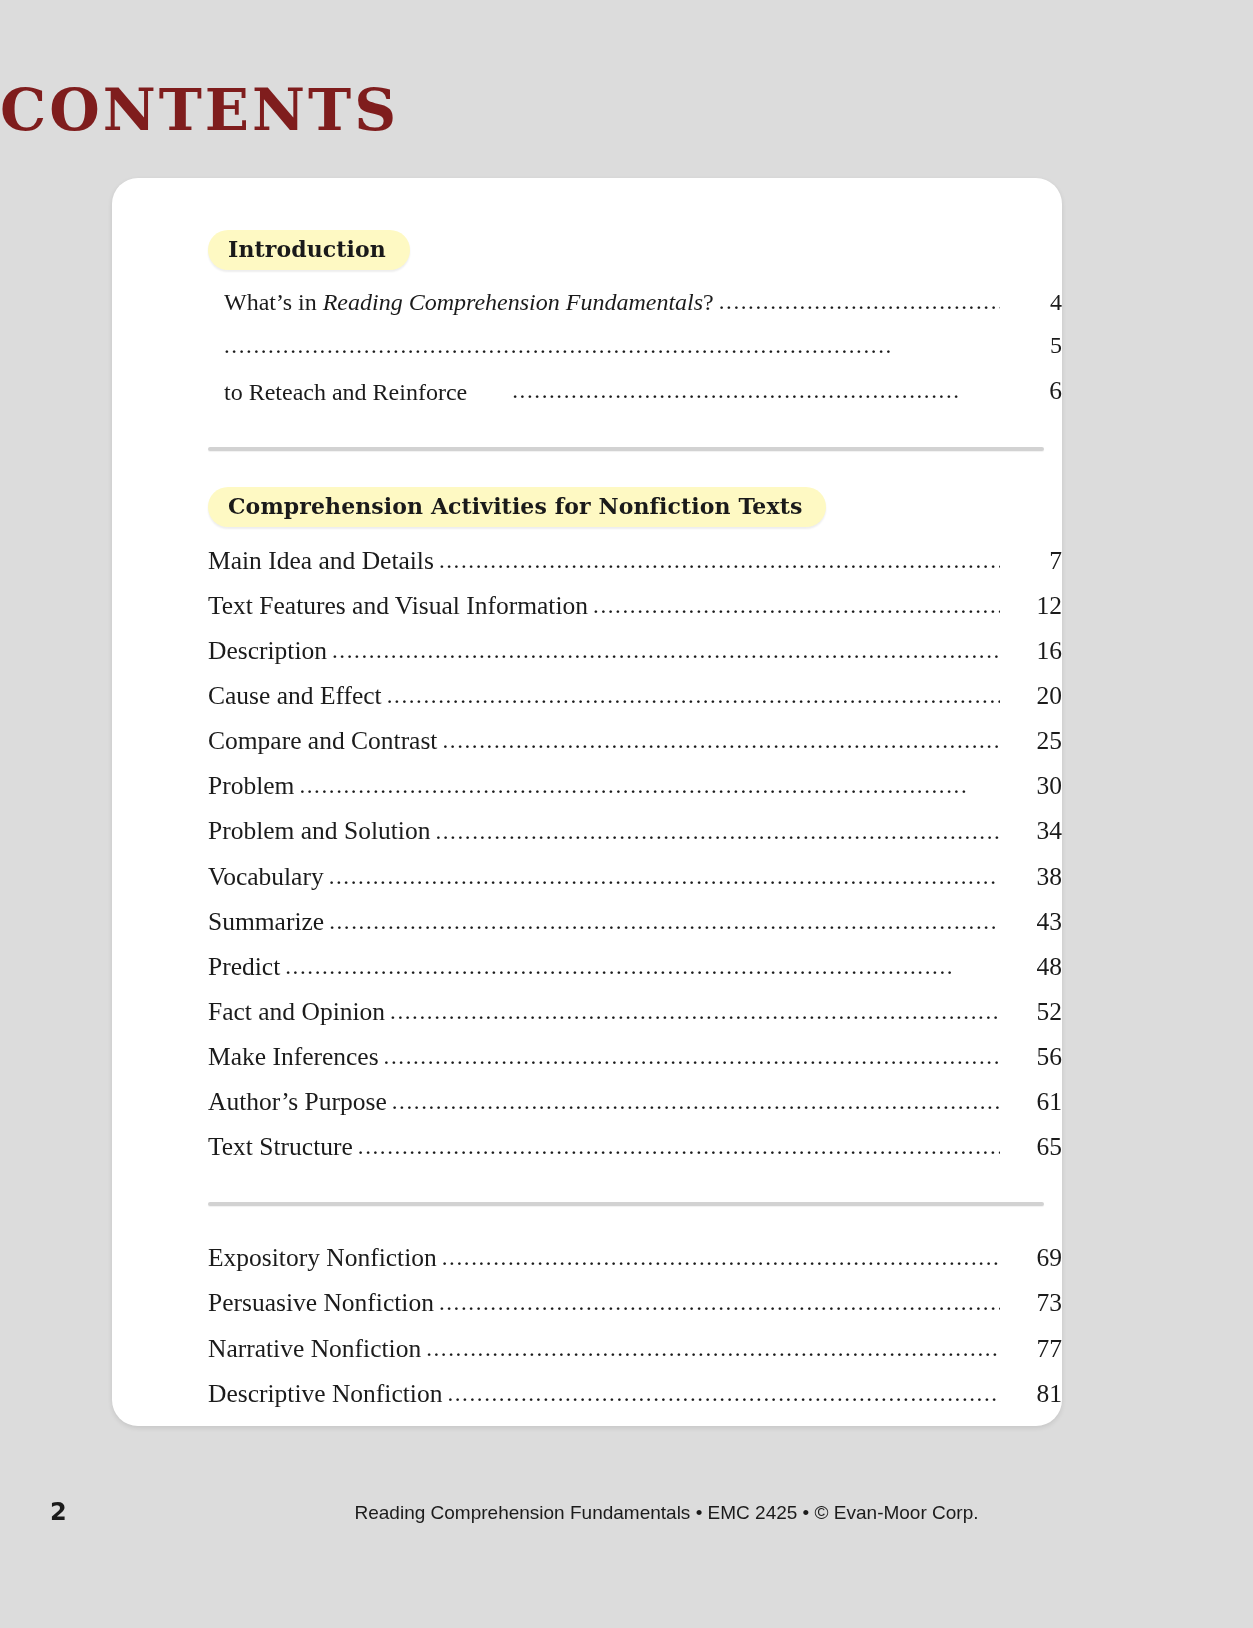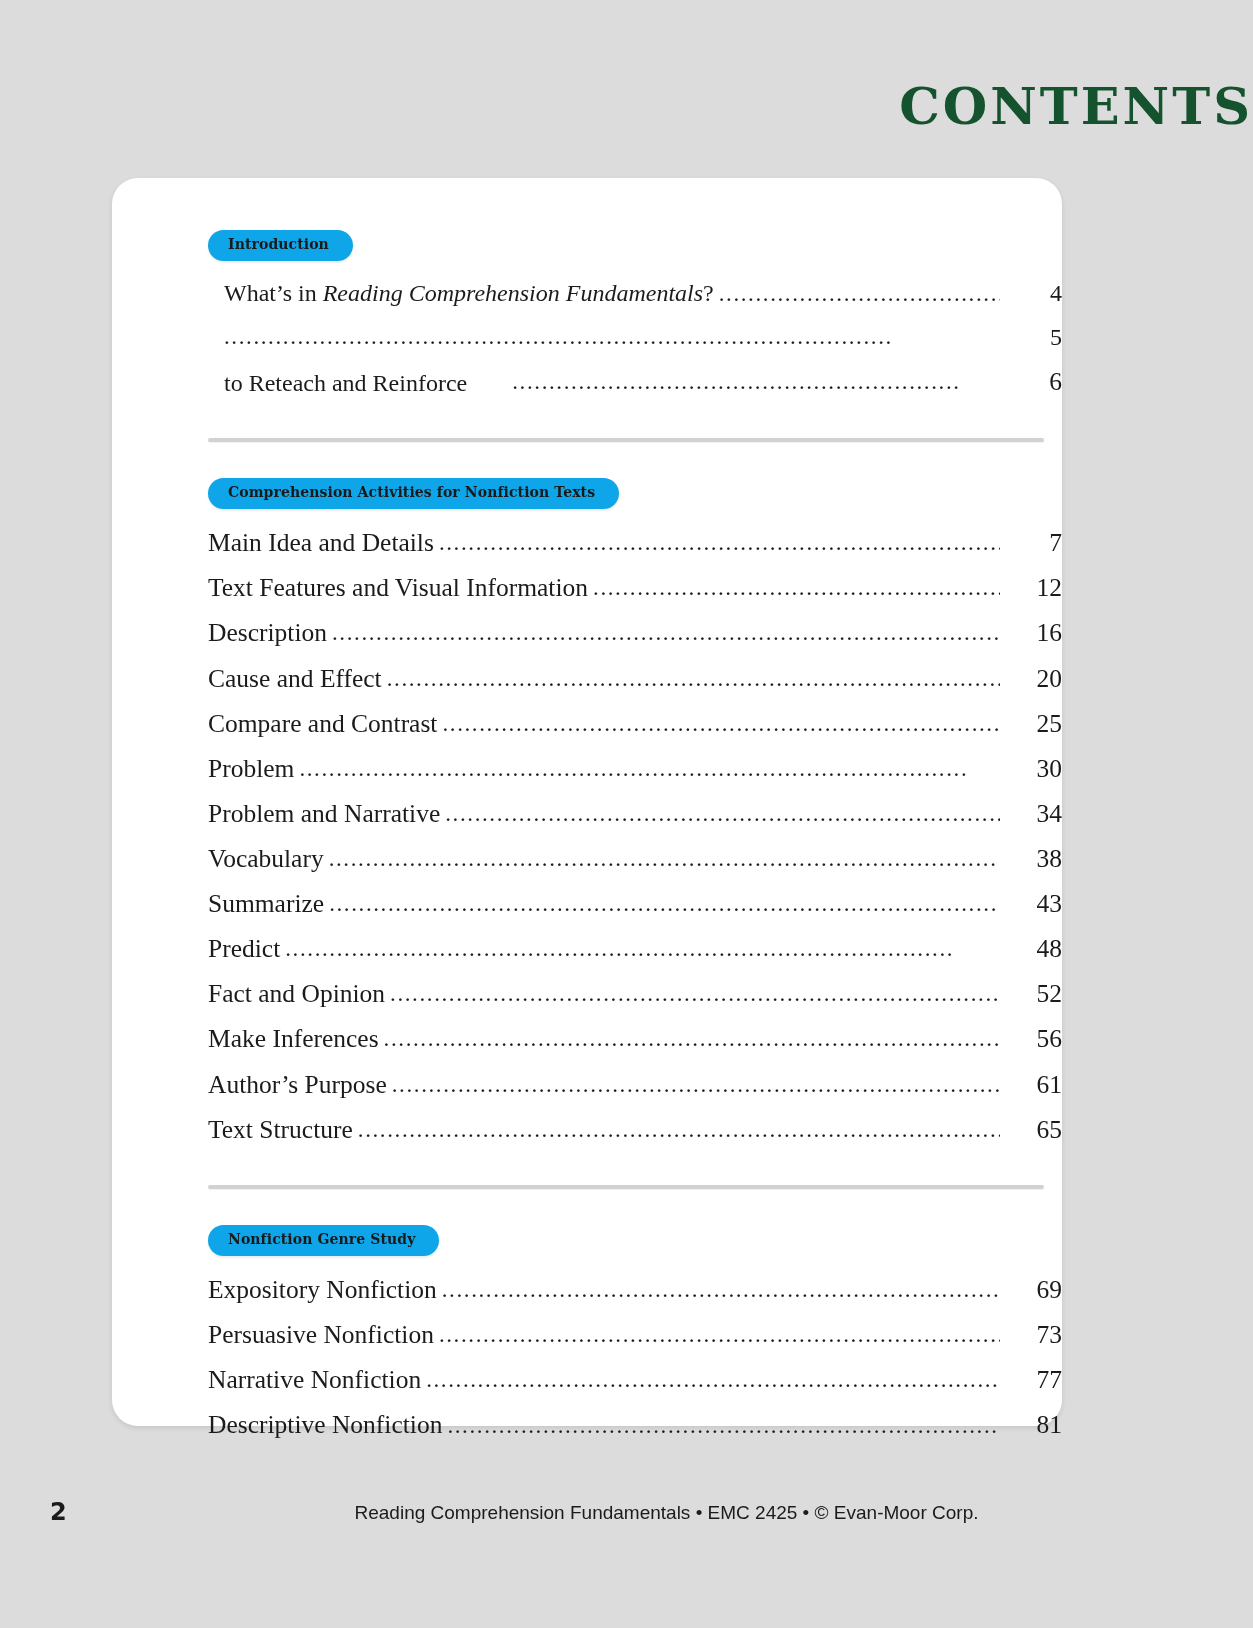--- a/index.html
+++ b/index.html
@@ -19,26 +19,26 @@
     position: absolute;
     inset: 0;
   }
 
   
   .page-title {
     position: absolute;
     top: 76px;
     left: 0;
     width: 1253px;
-    text-align: right;
+    text-align: left;
     font-family: "DejaVu Serif", serif;
     font-weight: bold;
-    font-size: 51px;
+    font-size: 58px;
     letter-spacing: 3px;
-    color: #14532d;
+    color: #7f1d1d;
   }
 
   
   .toc-card {
     position: absolute;
     left: 112px;
     top: 178px;
     width: 950px;
     height: 1248px;
     background: #ffffff;
@@ -49,26 +49,26 @@
   .card-inner {
     position: absolute;
     left: 96px;
     right: 0px;
     top: 52px;
   }
 
   
   .section-pill {
     display: inline-block;
-    background: #0ea5e9;
+    background: #fef9c3;
     border-radius: 22px;
     padding: 7px 24px 9px 20px;
     font-family: "DejaVu Serif", serif;
     font-weight: bold;
-    font-size: 14px;
+    font-size: 22px;
     color: #1a1a1a;
     letter-spacing: 0.1px;
     box-shadow: 0 2px 2px rgba(0,0,0,0.07);
     line-height: 1.1;
   }
 
   .section-block { margin-bottom: 0; }
 
   .entries { margin-top: 18px; }
 
@@ -236,21 +236,21 @@
             <span class="entry-text">Compare and Contrast</span>
             <span class="leader">...........................................................................................</span>
             <span class="entry-page">25</span>
           </div>
           <div class="entry">
             <span class="entry-text">Problem</span>
             <span class="leader">...........................................................................................</span>
             <span class="entry-page">30</span>
           </div>
           <div class="entry">
-            <span class="entry-text">Problem and Narrative</span>
+            <span class="entry-text">Problem and Solution</span>
             <span class="leader">...........................................................................................</span>
             <span class="entry-page">34</span>
           </div>
           <div class="entry">
             <span class="entry-text">Vocabulary</span>
             <span class="leader">...........................................................................................</span>
             <span class="entry-page">38</span>
           </div>
           <div class="entry">
             <span class="entry-text">Summarize</span>
@@ -282,21 +282,20 @@
             <span class="leader">...........................................................................................</span>
             <span class="entry-page">65</span>
           </div>
 
         </div>
       </div>
 
       <div class="divider"></div>
 
       <div class="section-block">
-        <div class="section-pill">Nonfiction Genre Study</div>
         <div class="entries">
 
           <div class="entry">
             <span class="entry-text">Expository Nonfiction</span>
             <span class="leader">...........................................................................................</span>
             <span class="entry-page">69</span>
           </div>
           <div class="entry">
             <span class="entry-text">Persuasive Nonfiction</span>
             <span class="leader">...........................................................................................</span>

